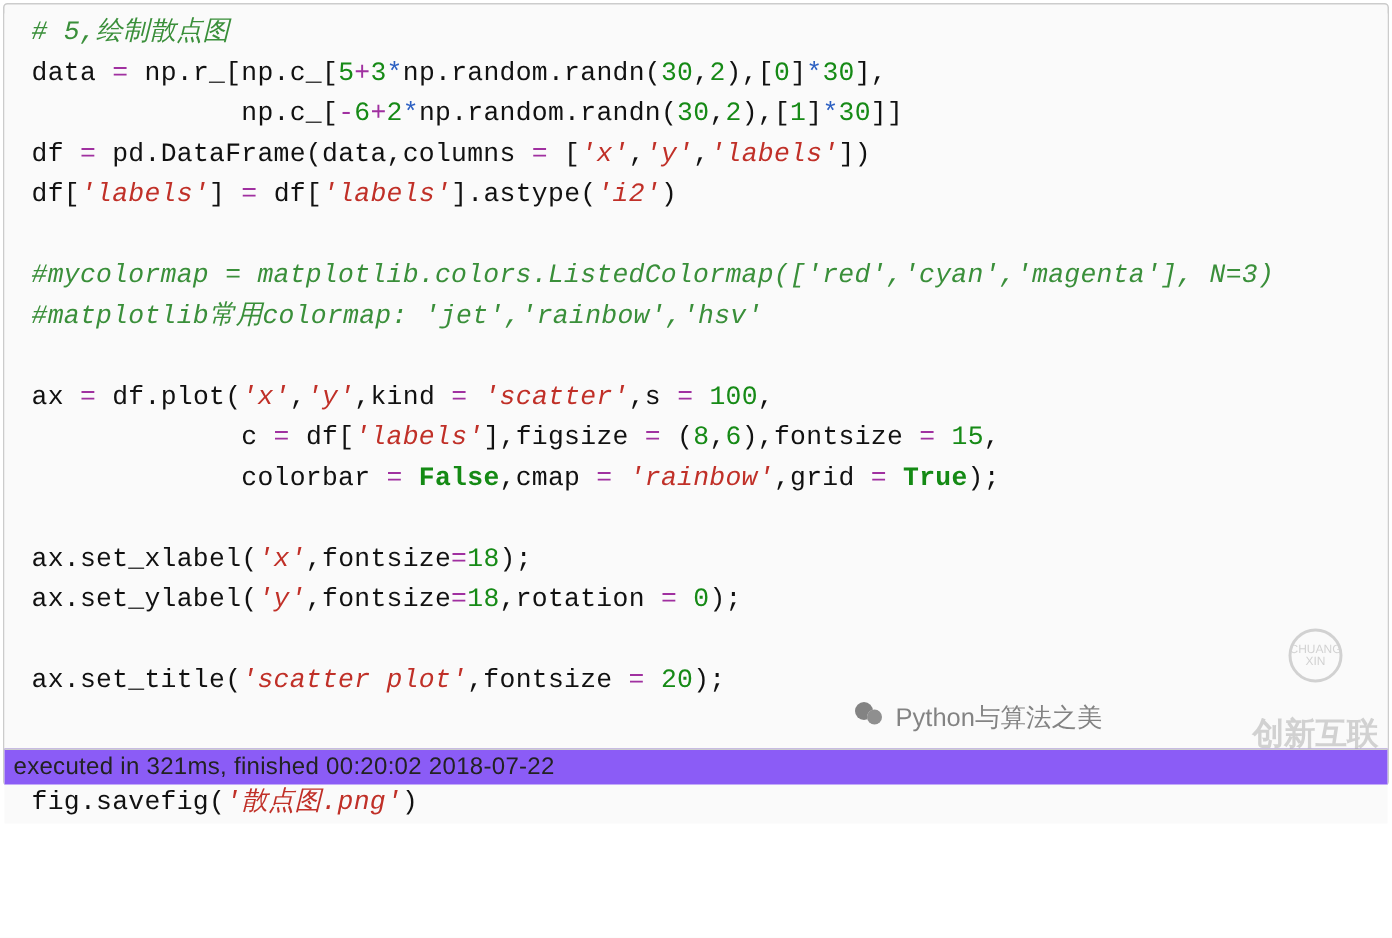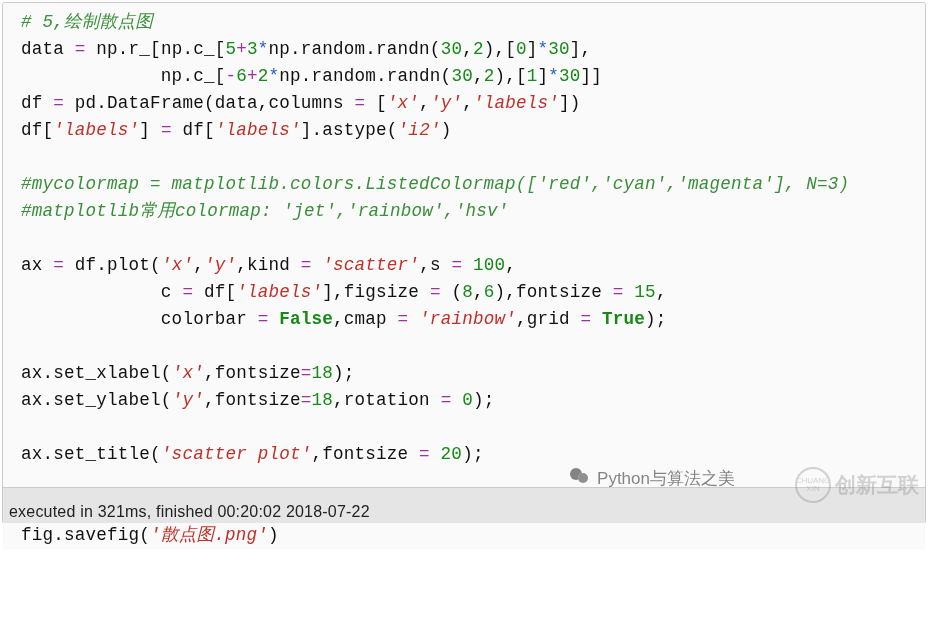--- a/index.html
+++ b/index.html
@@ -31,24 +31,24 @@
     letter-spacing: 0.2px;
     white-space: pre;
     color: #111;
     background: #fafafa;
   }
   .status-bar {
     position: absolute;
     bottom: 0;
     left: 0; right: 0;
     border-top: 1px solid #ccc;
-    background: #e5e5e5;
+    background: #8b5cf6;
     font-family: Arial, Helvetica, sans-serif;
     font-size: 16px;
-    padding: 15px 6px 2px 6px;
+    padding: 3px 6px 2px 6px;
     color: #222;
     letter-spacing: 0.2px;
   }
   .c-comment { color: #3a8f3a; font-style: italic; }
   .c-ident   { color: #111; }
   .c-op      { color: #a030a0; }
   .c-opblue  { color: #2b5fc2; }
   .c-num     { color: #168a16; }
   .c-str     { color: #c03028; font-style: italic; }
   .c-kw      { color: #148a14; font-weight: bold; }
@@ -68,23 +68,24 @@
     pointer-events: none;
   }
   .wechat svg { width: 24px; height: 24px; }
 
   .watermark {
     position: absolute;
     right: 6px;
     bottom: 20px;
     display: flex;
     align-items: center;
-    gap: 4px;
+    gap: 20px;
     opacity: 0.35;
     pointer-events: none;
+    flex-direction: column;
   }
   .watermark .circle {
     width: 36px; height: 36px;
     border: 2px solid #888;
     border-radius: 50%;
     display:flex;align-items:center;justify-content:center;
     font-size:8px;color:#888;
     font-family: Arial, sans-serif;
     text-align:center;
     line-height:1;

